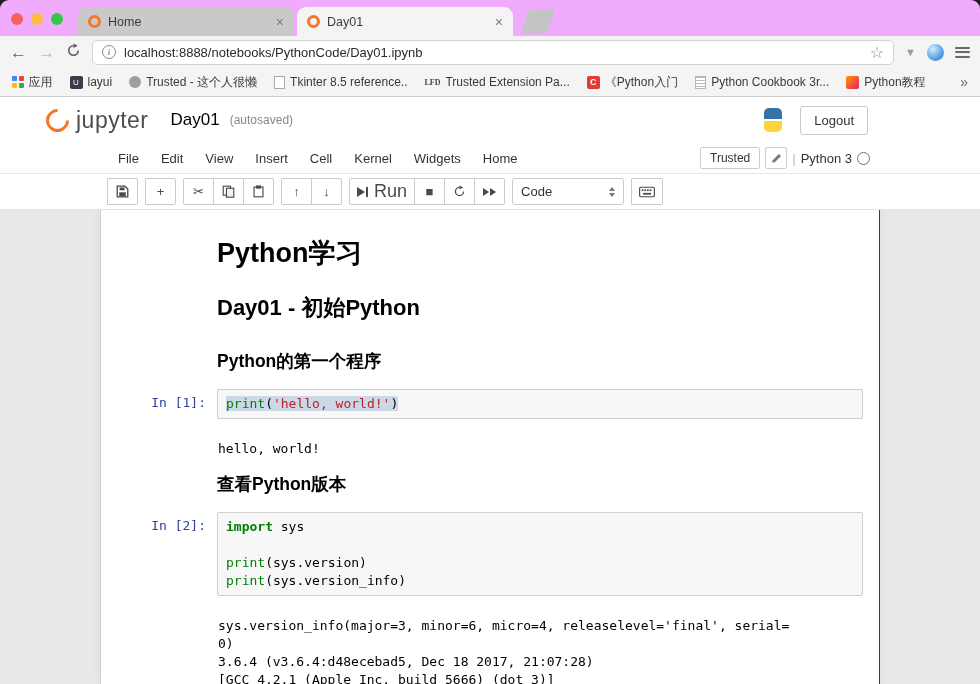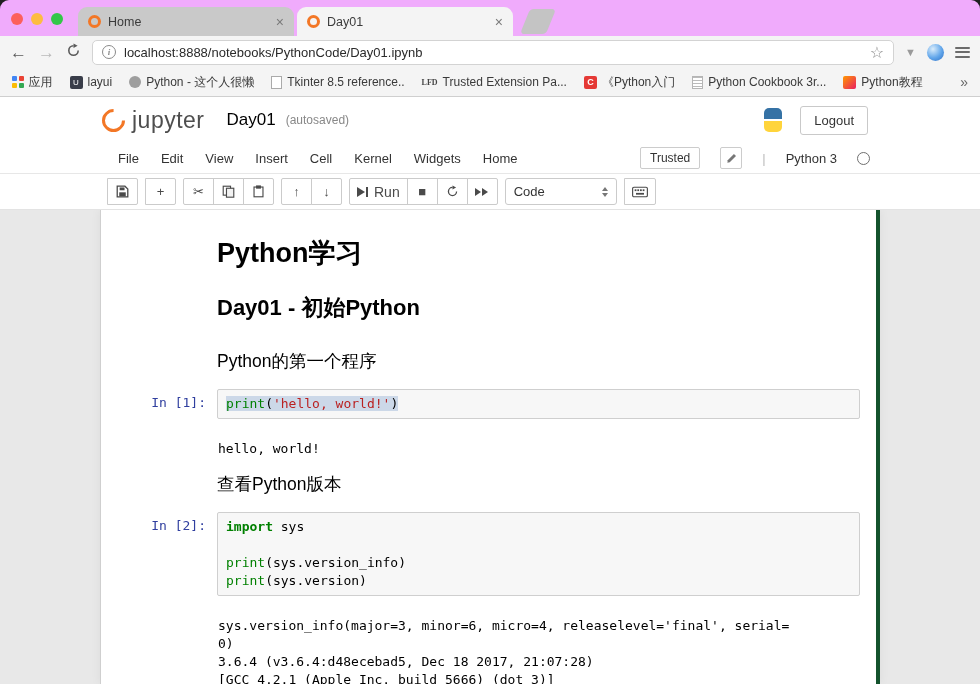--- a/index.html
+++ b/index.html
@@ -59,41 +59,41 @@
             font-size:9px; font-weight:bold; display:flex; align-items:center; justify-content:center; }
   .ic-book { width:11px; height:13px; background:#fff; border:1px solid #b5b5b5;
              background-image:linear-gradient(#bbb 1px, transparent 1px);
              background-size:100% 3px; background-position:0 3px; }
   .ic-feather { width:13px; height:13px; border-radius:2px;
                 background:linear-gradient(135deg,#ff9800,#e91e63); }
   .bm-overflow { margin-left:auto; color:#666; font-size:14px; }
 
   
   .jp-page { flex:1; background:#fff; display:flex; flex-direction:column; min-height:0; }
-  .jp-header { height:46px; display:flex; align-items:center; padding:0 112px 0 102px; flex:0 0 auto; }
+  .jp-header { height:46px; display:flex; align-items:center; padding:0 112px 0 46px; flex:0 0 auto; }
   .jlogo { display:flex; align-items:center; gap:7px; }
   .jlogo-icon { width:23px; height:23px; border:3px solid #f37726; border-top-color:transparent;
                 border-radius:50%; transform:rotate(45deg); }
   .jlogo-text { font-size:23px; color:#4e4e4e; letter-spacing:.5px; }
   .nbtitle { margin-left:22px; font-size:17px; color:#000; }
   .autosave { margin-left:10px; font-size:12px; color:#888; }
   .hdr-right { margin-left:auto; display:flex; align-items:center; gap:14px; }
   .pylogo { position:relative; width:26px; height:26px; }
   .pylogo .b { position:absolute; top:1px; left:4px; width:18px; height:11px;
                background:#3572a5; border-radius:5px 5px 0 0; }
   .pylogo .y { position:absolute; bottom:1px; right:4px; width:18px; height:11px;
                background:#ffd43b; border-radius:0 0 5px 5px; }
   .logout { padding:6px 13px; border:1px solid #c9c9c9; border-radius:3px;
             background:#fff; font-size:13px; color:#333; }
 
   
   .jp-menubar { height:31px; border-bottom:1px solid #e7e7e7; display:flex; align-items:center;
                 padding:0 110px 0 107px; font-size:13px; color:#333; flex:0 0 auto; }
   .menu-item { padding:0 11px; }
-  .mb-right { margin-left:auto; display:flex; align-items:center; gap:20px;justify-content:flex-end; }
+  .mb-right { margin-left:auto; display:flex; align-items:center; gap:5px;justify-content:flex-end; }
   .trusted { border:1px solid #ccc; border-radius:2px; padding:3px 9px; font-size:12px;
              color:#333; background:#fff; }
   .editbox { width:22px; height:22px; border:1px solid #ccc; border-radius:2px;
              display:flex; align-items:center; justify-content:center; }
   .sep { color:#bbb; }
   .kcircle { width:13px; height:13px; border:1.5px solid #6f6f6f; border-radius:50%; }
 
   
   .jp-toolbar { height:36px; display:flex; align-items:center; padding-left:107px; gap:7px;
                 border-bottom:1px solid #e3e3e3; flex:0 0 auto; }
@@ -101,40 +101,40 @@
   .tbtn { height:27px; min-width:31px; background:#fff; border:1px solid #cbcbcb;
           display:flex; align-items:center; justify-content:center; color:#4a4a4a;
           font-size:13px; padding:0 7px; border-radius:2px; }
   .btn-group .tbtn { border-radius:0; }
   .btn-group .tbtn + .tbtn { margin-left:-1px; }
   .btn-group .tbtn:first-child { border-radius:2px 0 0 2px; }
   .btn-group .tbtn:last-child { border-radius:0 2px 2px 0; }
   .play { width:0; height:0; border-left:8px solid #4a4a4a;
           border-top:5px solid transparent; border-bottom:5px solid transparent; }
   .pbar { width:2px; height:10px; background:#4a4a4a; margin-left:1px; }
-  .runlbl { margin-left:6px; font-size:14px; }
+  .runlbl { margin-left:6px; font-size:18px; }
   .ff { display:flex; }
   .ff i { width:0; height:0; border-left:6px solid #4a4a4a;
           border-top:4px solid transparent; border-bottom:4px solid transparent; margin-right:1px; }
   .cellselect { height:27px; width:112px; background:#fff; border:1px solid #cbcbcb;
                 border-radius:3px; display:flex; align-items:center; justify-content:space-between;
                 padding:0 8px; font-size:13px; color:#333; }
   .updown { display:flex; flex-direction:column; gap:2px; }
   .updown .u { width:0;height:0;border-left:3.5px solid transparent;border-right:3.5px solid transparent;border-bottom:4px solid #777; }
   .updown .d { width:0;height:0;border-left:3.5px solid transparent;border-right:3.5px solid transparent;border-top:4px solid #777; }
 
   
   .nb-area { flex:1; background:#e8e8e8; min-height:0; display:flex; justify-content:center; overflow:hidden; }
   .nb-container { width:780px; background:#fff; border-left:1px solid #cfcfcf;
-                  border-right:4px solid #14532d; padding:13px 16px 0; overflow:hidden;
+                  border-right:1px solid #14532d; padding:13px 16px 0; overflow:hidden;
                   box-shadow:0 0 10px rgba(0,0,0,.06); }
   .md { padding-left:100px; color:#000; }
   .md-h1 { font-size:27px; font-weight:bold; margin:12px 0 22px; }
   .md-h2 { font-size:22px; font-weight:bold; margin:0 0 26px; }
-  .md-h3 { font-size:17.5px; font-weight:normal; margin:0 0 16px; }
+  .md-h3 { font-size:17.5px; font-weight:bold; margin:0 0 16px; }
   .code-cell { display:flex; margin-bottom:14px; }
   .prompt { width:100px; text-align:right; padding:6px 11px 0 0;
             font-family:"DejaVu Sans Mono", monospace; font-size:13px; color:#303f9f; flex:0 0 auto; }
   .input-area { flex:1; background:#f7f7f7; border:1px solid #cfcfcf; border-radius:2px;
                 padding:5px 8px; font-family:"DejaVu Sans Mono", monospace; font-size:13px;
                 line-height:18px; color:#000; white-space:pre; }
   .cm-line { white-space:pre; }
   .tok-keyword { color:#008000; font-weight:bold; }
   .tok-builtin { color:#008000; }
   .tok-string { color:#ba2121; }
@@ -201,21 +201,21 @@
           <i class="ag4"></i>
         </span>
       <span>应用</span>
     </span>
     <span class="bm">
       <span class="ic-dark">U</span>
       <span>layui</span>
     </span>
     <span class="bm">
       <span class="ic-gray"></span>
-      <span>Python - 这个人很懒</span>
+      <span>Trusted - 这个人很懒</span>
     </span>
     <span class="bm">
       <span class="ic-doc"></span>
       <span>Tkinter 8.5 reference..</span>
     </span>
     <span class="bm">
       <span class="ic-lfd">LFD</span>
       <span>Trusted Extension Pa...</span>
     </span>
     <span class="bm">
@@ -366,21 +366,21 @@
         <div class="output">
             <div class="out-line">hello, world!</div>
           </div>
 
         <div class="md">
           <div class="md-h3">查看Python版本</div>
         </div>
 
         <div class="code-cell">
           <div class="prompt">In [2]:</div>
-          <div class="input-area"><div class="cm-line"><span class="tok-keyword">import</span><span class="tok-plain"> sys</span></div><div class="cm-line">&nbsp;</div><div class="cm-line"><span class="tok-builtin">print</span><span class="tok-plain">(sys.version_info)</span></div><div class="cm-line"><span class="tok-builtin">print</span><span class="tok-plain">(sys.version)</span></div></div>
+          <div class="input-area"><div class="cm-line"><span class="tok-keyword">import</span><span class="tok-plain"> sys</span></div><div class="cm-line">&nbsp;</div><div class="cm-line"><span class="tok-builtin">print</span><span class="tok-plain">(sys.version)</span></div><div class="cm-line"><span class="tok-builtin">print</span><span class="tok-plain">(sys.version_info)</span></div></div>
         </div>
         <div class="output">
             <div class="out-line">sys.version_info(major=3, minor=6, micro=4, releaselevel='final', serial=</div>
             <div class="out-line">0)</div>
             <div class="out-line">3.6.4 (v3.6.4:d48ecebad5, Dec 18 2017, 21:07:28)</div>
             <div class="out-line">[GCC 4.2.1 (Apple Inc. build 5666) (dot 3)]</div>
           </div>
 
         <div class="cell-edit">
           

